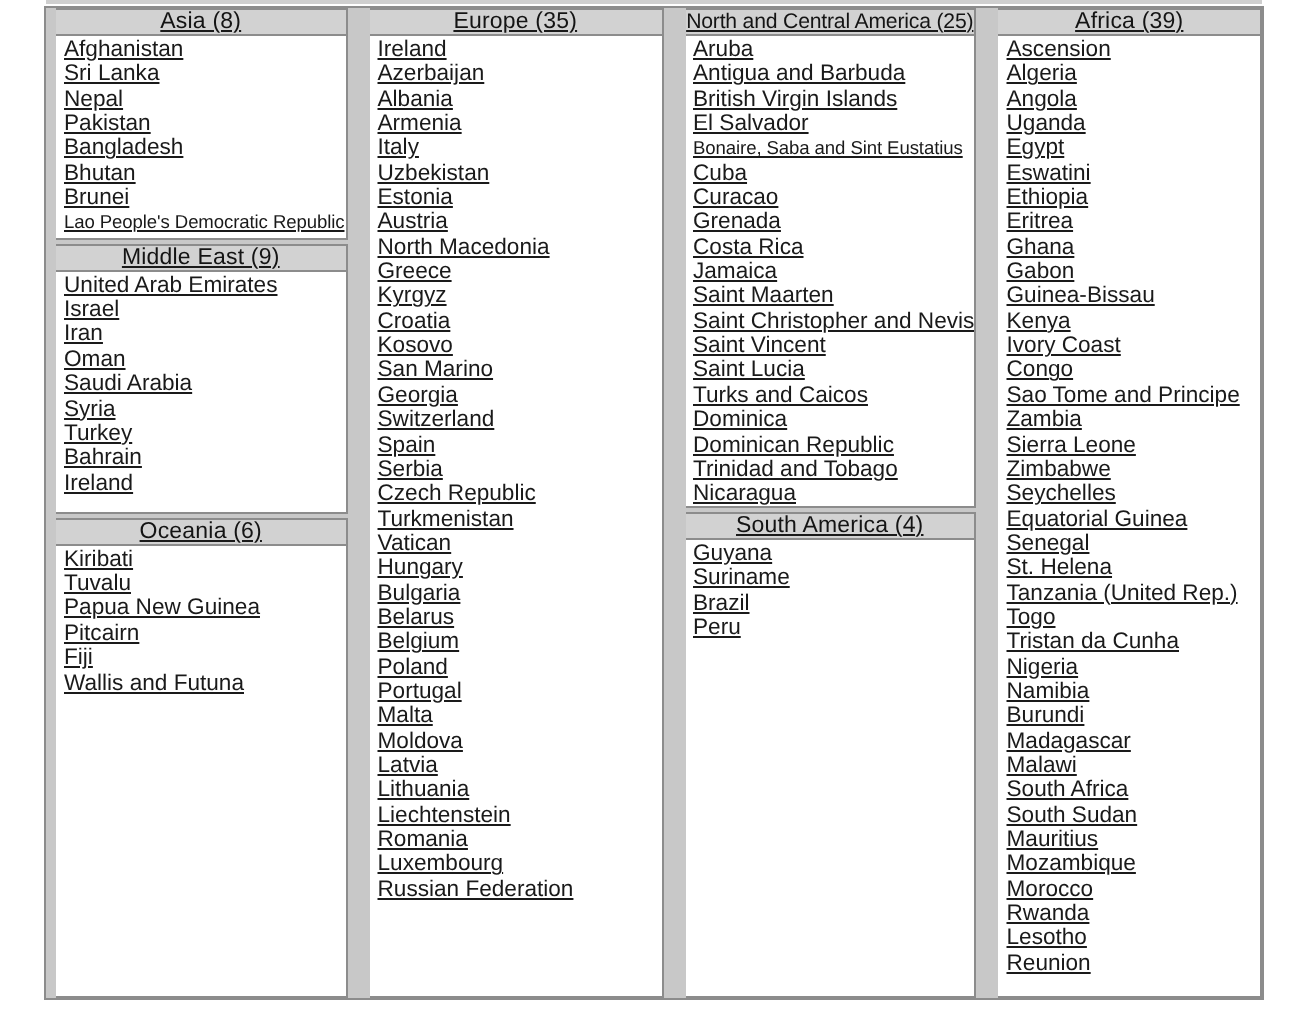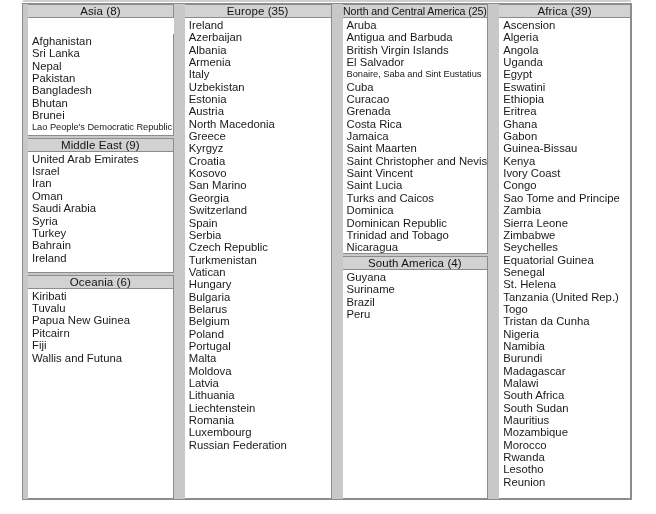--- a/index.html
+++ b/index.html
@@ -65,20 +65,21 @@
     padding-left: 5px;
     box-sizing: border-box;
     background: #c8c8c8;
   }
 
   
   .region-group {
     display: flex;
     flex-direction: column;
     background: #ffffff;
+    text-decoration: underline;
   }
   .region-group.flex-fill {
     flex: 1 1 auto;
     min-height: 0;
   }
 
   .region-header {
     background: #d2d2d2;
     border: 1px solid #8c8c8c;
     border-left: 0;
@@ -135,21 +136,21 @@
 </head>
 <body>
 
 <div id="top-sliver"></div>
 
 <div id="table-root">
     <div class="region-column col-asia">
       <div class="col-inner">
         <div class="region-group">
           <div class="region-header">Asia (8)</div>
-          <ul class="region-list no-grow" style="height: 101.8px; margin-top: 16px;">
+          <ul class="region-list no-grow" style="height: 101.8px;">
             <li class="">Afghanistan</li>
             <li class="">Sri Lanka</li>
             <li class="">Nepal</li>
             <li class="">Pakistan</li>
             <li class="">Bangladesh</li>
             <li class="">Bhutan</li>
             <li class="">Brunei</li>
             <li class="condensed">Lao People's Democratic Republic</li>
           </ul>
         </div>

